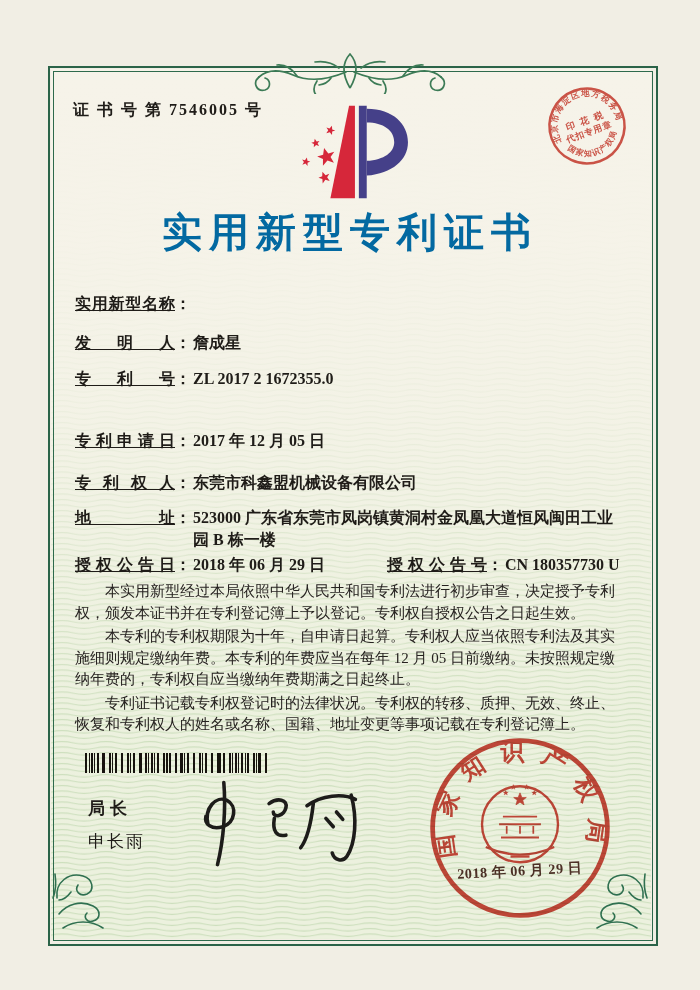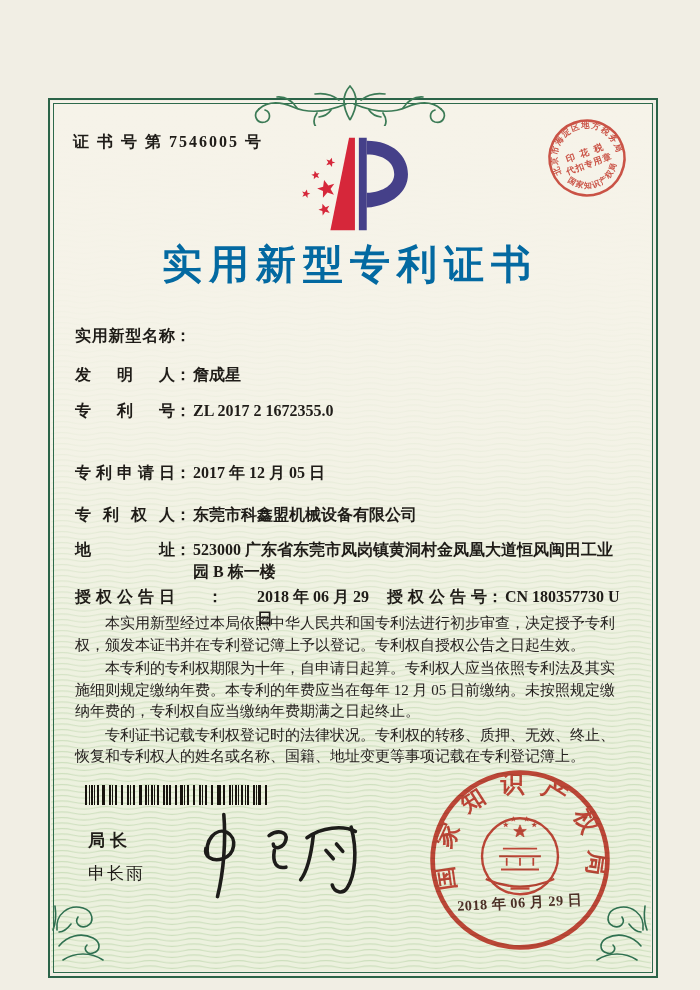--- a/index.html
+++ b/index.html
@@ -4,21 +4,21 @@
 <style>
   html,body{margin:0;padding:0;}
   body{
     width:700px;height:990px;
     background:#f1eee4;
     font-family:"Liberation Serif","DejaVu Serif",serif;
     color:#1f1c18;
     position:relative;
     overflow:hidden;
   }
-  .page{position:absolute;inset:0;width:700px;height:871px;margin-top:32px;}
+  .page{position:absolute;inset:0;width:700px;height:871px;}
 
   
   .frame{
     position:absolute;left:48px;top:66px;width:606px;height:876px;
     border:2.5px solid #2b6348;
     z-index:1;
   }
   .frame-inner-line{
     position:absolute;inset:3px;
     border:1px solid #2e6a4c;
@@ -49,25 +49,26 @@
   
   .frow{
     position:absolute;left:75px;width:552px;
     display:flex;align-items:flex-start;
     font-size:16px;font-weight:600;line-height:22px;z-index:2;
   }
   .flabel{
     display:inline-block;width:100px;
     text-align:justify;text-align-last:justify;
     flex:0 0 100px;
+    text-decoration:underline;
   }
   .fcolon{flex:0 0 auto;}
   .fvalue{flex:1 1 auto;padding-left:2px;}
   .grant-pair{display:flex;flex:0 0 auto;}
-  .grant-pair.left{width:312px;gap:32px;}
+  .grant-pair.left{width:312px;}
 
   
   .body-text{
     left:75px;top:581px;width:552px;
     font-size:15px;line-height:21.5px;color:#262220;
   }
   .body-text p{margin:0 0 2px 0;text-indent:2em;}
 
   
   .barcode{

